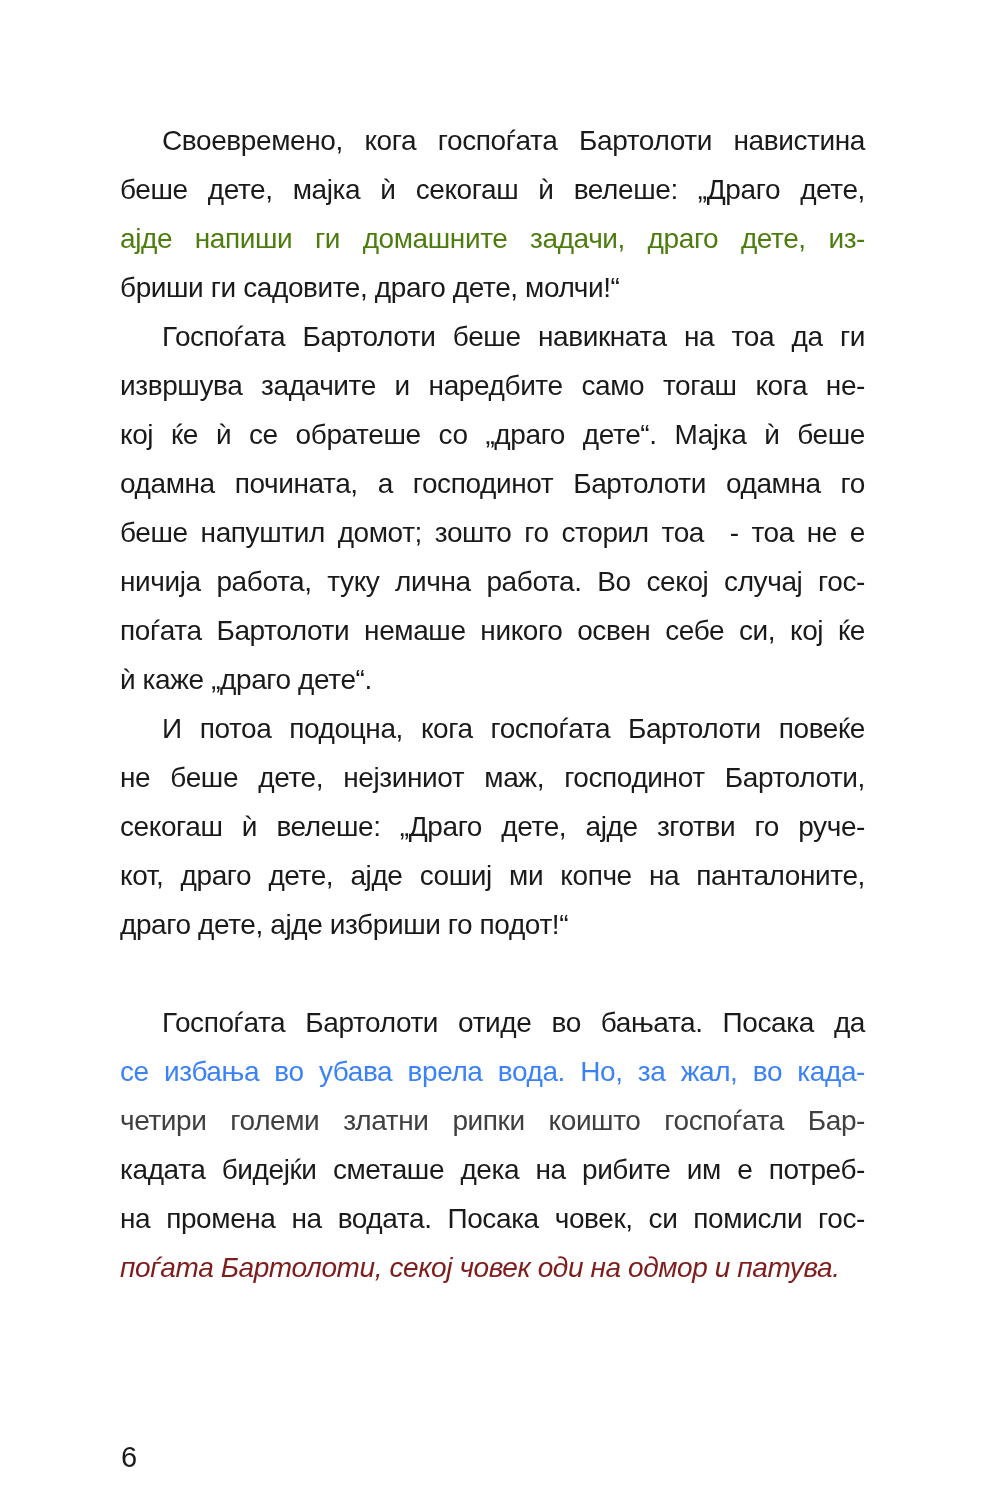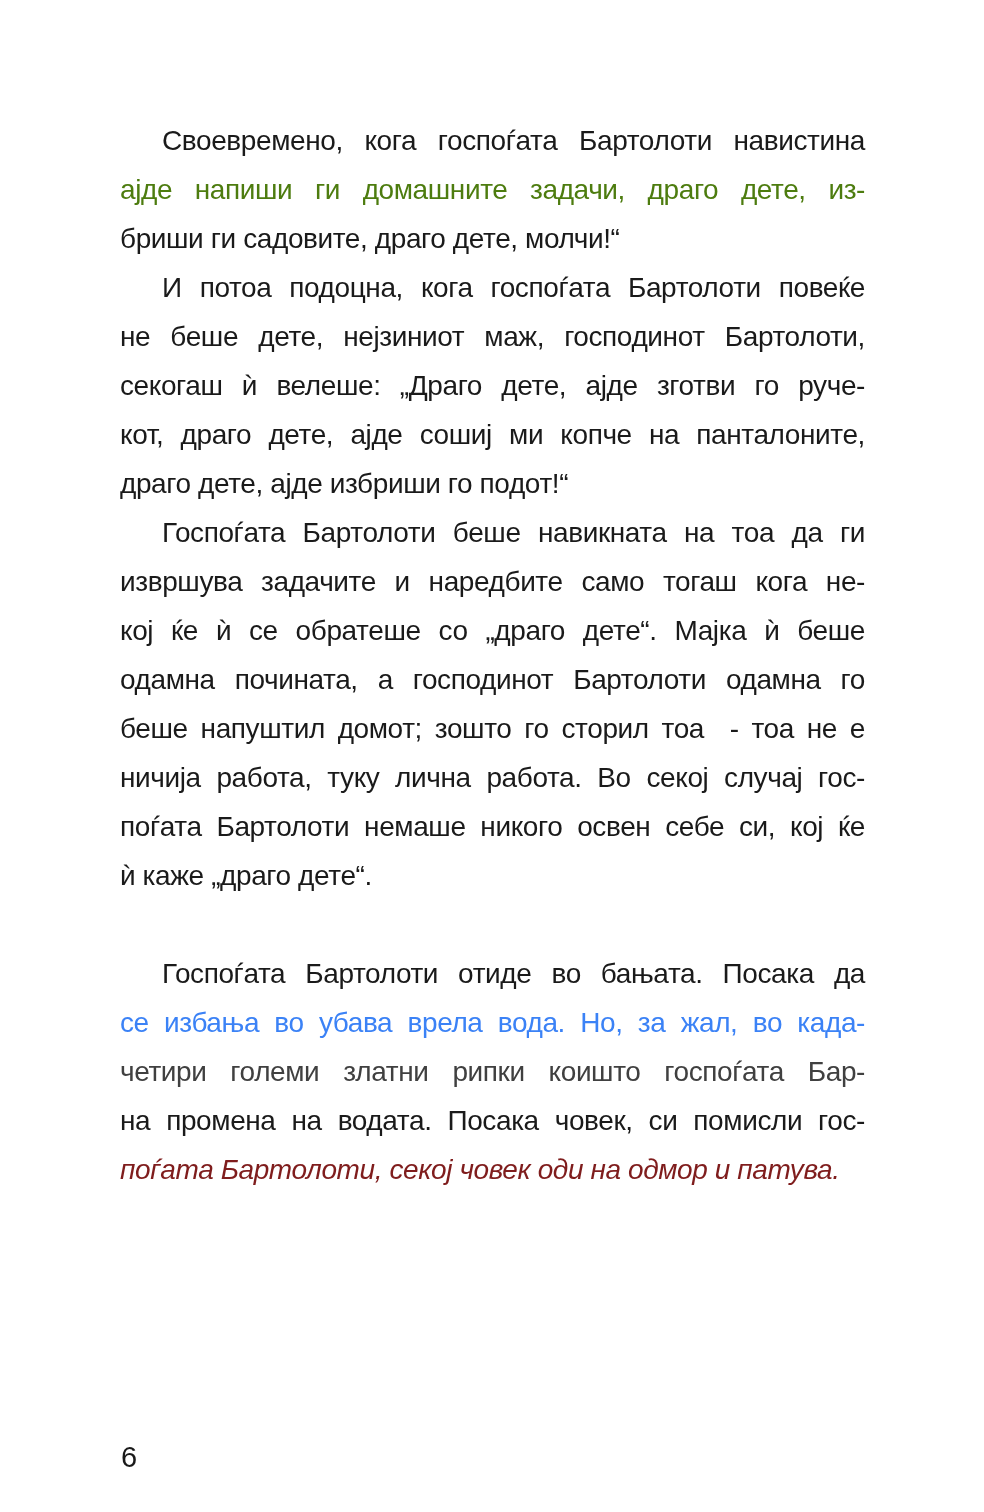--- a/index.html
+++ b/index.html
@@ -55,42 +55,44 @@
     color: #1a1a1a;
   }
 </style>
 </head>
 <body style="background: rgb(255, 255, 255);">
 
 <div class="page">
   <div class="text-block">
       <div class="para">
         <div class="line first" style="color: rgb(26, 26, 26);">Своевремено, кога госпоѓата Бартолоти навистина</div>
+        <div class="line" style="color: rgb(26, 26, 26);">беше дете, мајка ѝ секогаш ѝ велеше: „Драго дете,</div>
         <div class="line" style="color: #4d7c0f;">ајде напиши ги домашните задачи, драго дете, из-</div>
         <div class="line last" style="color: rgb(26, 26, 26);">бриши ги садовите, драго дете, молчи!“</div>
-      </div>
-      <div class="para">
-        <div class="line first" style="color: rgb(26, 26, 26);">И потоа подоцна, кога госпоѓата Бартолоти повеќе</div>
-        <div class="line" style="color: rgb(26, 26, 26);">не беше дете, нејзиниот маж, господинот Бартолоти,</div>
-        <div class="line" style="color: rgb(26, 26, 26);">секогаш ѝ велеше: „Драго дете, ајде зготви го руче-</div>
-        <div class="line" style="color: rgb(26, 26, 26);">кот, драго дете, ајде сошиј ми копче на панталоните,</div>
-        <div class="line last" style="color: rgb(26, 26, 26);">драго дете, ајде избриши го подот!“</div>
       </div>
       <div class="para">
         <div class="line first" style="color: rgb(26, 26, 26);">Госпоѓата Бартолоти беше навикната на тоа да ги</div>
         <div class="line" style="color: rgb(26, 26, 26);">извршува задачите и наредбите само тогаш кога не-</div>
         <div class="line" style="color: rgb(26, 26, 26);">кој ќе ѝ се обратеше со „драго дете“. Мајка ѝ беше</div>
         <div class="line" style="color: rgb(26, 26, 26);">одамна почината, а господинот Бартолоти одамна го</div>
         <div class="line" style="color: rgb(26, 26, 26);">беше напуштил домот; зошто го сторил тоа &nbsp;- тоа не е</div>
         <div class="line" style="color: rgb(26, 26, 26);">ничија работа, туку лична работа. Во секој случај гос-</div>
         <div class="line" style="color: rgb(26, 26, 26);">поѓата Бартолоти немаше никого освен себе си, кој ќе</div>
         <div class="line last" style="color: rgb(26, 26, 26);">ѝ каже „драго дете“.</div>
       </div>
+      <div class="para">
+        <div class="line first" style="color: rgb(26, 26, 26);">И потоа подоцна, кога госпоѓата Бартолоти повеќе</div>
+        <div class="line" style="color: rgb(26, 26, 26);">не беше дете, нејзиниот маж, господинот Бартолоти,</div>
+        <div class="line" style="color: rgb(26, 26, 26);">секогаш ѝ велеше: „Драго дете, ајде зготви го руче-</div>
+        <div class="line" style="color: rgb(26, 26, 26);">кот, драго дете, ајде сошиј ми копче на панталоните,</div>
+        <div class="line last" style="color: rgb(26, 26, 26);">драго дете, ајде избриши го подот!“</div>
+      </div>
       <div class="para gap">
         <div class="line first" style="color: rgb(26, 26, 26);">Госпоѓата Бартолоти отиде во бањата. Посака да</div>
         <div class="line" style="color: #3b82f6;">се избања во убава врела вода. Но, за жал, во када-</div>
         <div class="line" style="color: #404040;">четири големи златни рипки коишто госпоѓата Бар-</div>
+        <div class="line" style="color: rgb(26, 26, 26);">кадата бидејќи сметаше дека на рибите им е потреб-</div>
         <div class="line" style="color: rgb(26, 26, 26);">на промена на водата. Посака човек, си помисли гос-</div>
         <div class="line last" style="color: #7f1d1d; font-style: italic;">поѓата Бартолоти, секој човек оди на одмор и патува.</div>
       </div>
     </div>
   <div class="page-number" style="color: rgb(26, 26, 26);">6</div>
 </div>
 
 </body></html>

